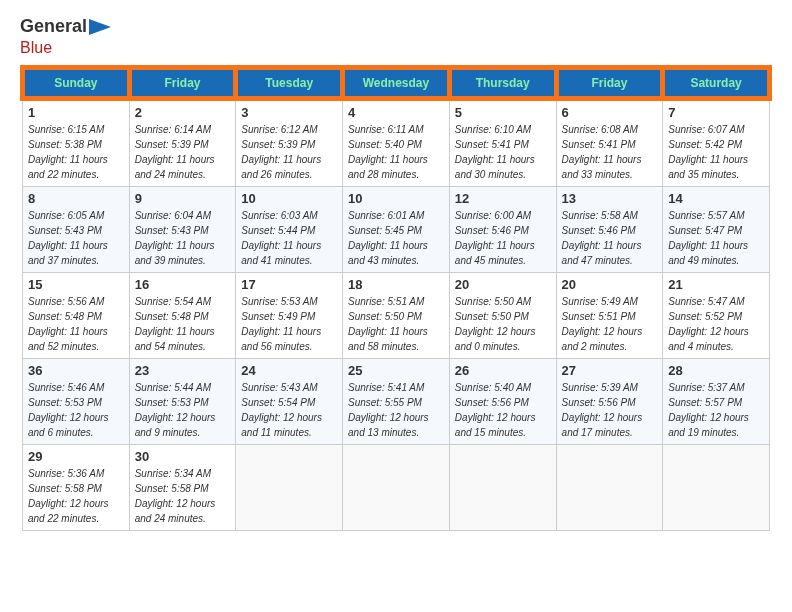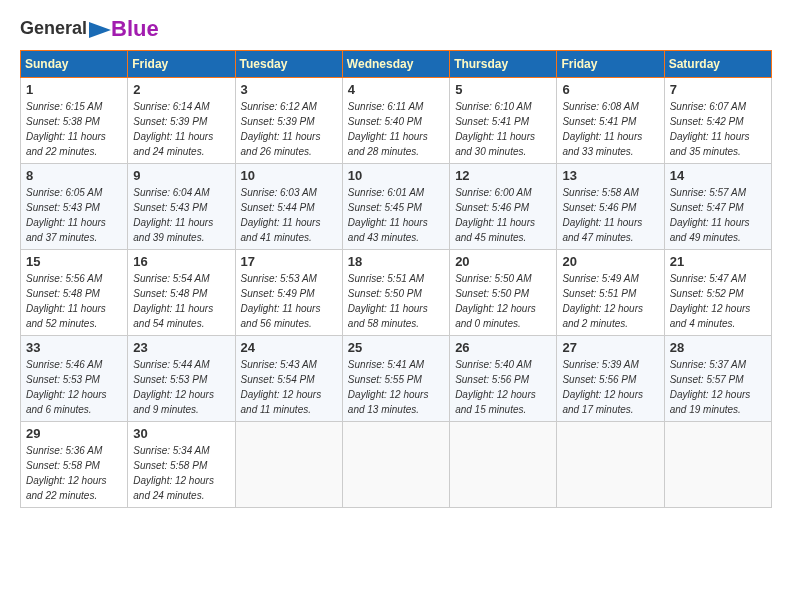--- a/index.html
+++ b/index.html
@@ -34,26 +34,26 @@
       color: #555;
       margin-top: 2px;
     }
     .calendar {
       width: 100%;
       border-collapse: collapse;
       font-size: 10.5px;
     }
     .calendar thead tr th {
       background: #1a6bb5;
-      color: #fef9c3;
+      color: #86efac;
       padding: 6px 4px;
-      text-align: left;
+      text-align: center;
       font-size: 12px;
       font-weight: bold;
-      border: 1px solid #f97316;
+      border: 5px solid #f97316;
     }
     .calendar tbody tr td {
       border: 1px solid #ccc;
       vertical-align: top;
       padding: 4px 5px;
       width: 107px;
       min-height: 80px;
       background: #fff;
     }
     .calendar tbody tr:nth-child(even) td {
@@ -74,25 +74,25 @@
     }
     .empty-cell {
       background: #f9f9f9 !important;
     }
   </style>
 </head>
 <body>
 
 <div class="header">
   <div class="logo">
-  <div style="display:flex;flex-direction:row;align-items:center;margin-right:8px">
+  <div style="display:flex;flex-direction:column;align-items:flex-start;margin-right:8px">
     <span style="font-size:18px;font-weight:bold;color:#333;line-height:1.2">General<svg style="display:inline-block;vertical-align:middle;margin-left:2px" width="22" height="16" viewBox="0 0 22 16">
             <polygon points="0,0 22,8 0,16" fill="#1a6bb5"></polygon>
           </svg></span>
-    <span style="font-size:22px;font-weight:bold;color:#a21caf;line-height:1.2">Blue</span>
+    <span style="font-size:16px;font-weight:normal;color:#b91c1c;line-height:1.2">Blue</span>
   </div>
 </div>
   <div class="title-block">
     <div class="month-title"></div>
     <div class="location-title"></div>
   </div>
 </div>
 
 <table class="calendar">
   <thead>
@@ -192,21 +192,21 @@
           <span class="day-number">20</span>
           <div class="day-info">Sunrise: 5:49 AM<br>Sunset: 5:51 PM<br>Daylight: 12 hours and 2 minutes.</div>
         </td>
         <td>
           <span class="day-number">21</span>
           <div class="day-info">Sunrise: 5:47 AM<br>Sunset: 5:52 PM<br>Daylight: 12 hours and 4 minutes.</div>
         </td>
       </tr>
       <tr>
         <td>
-          <span class="day-number">33</span>
+          <span class="day-number">36</span>
           <div class="day-info">Sunrise: 5:46 AM<br>Sunset: 5:53 PM<br>Daylight: 12 hours and 6 minutes.</div>
         </td>
         <td>
           <span class="day-number">23</span>
           <div class="day-info">Sunrise: 5:44 AM<br>Sunset: 5:53 PM<br>Daylight: 12 hours and 9 minutes.</div>
         </td>
         <td>
           <span class="day-number">24</span>
           <div class="day-info">Sunrise: 5:43 AM<br>Sunset: 5:54 PM<br>Daylight: 12 hours and 11 minutes.</div>
         </td>

